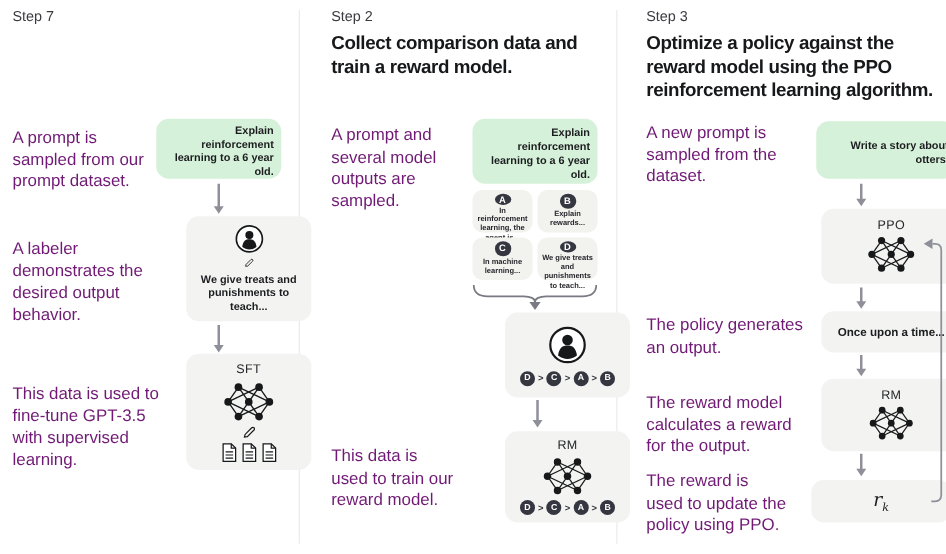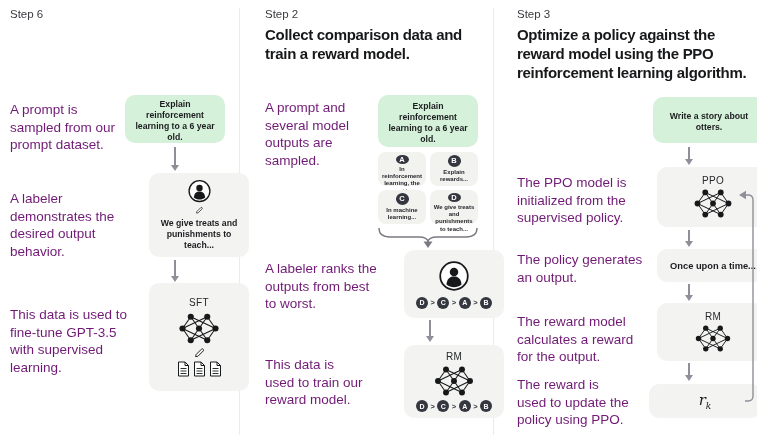--- a/index.html
+++ b/index.html
@@ -3,21 +3,21 @@
 <meta charset="utf-8">
 <style>
   html,body{margin:0;padding:0;background:#fff;}
   .canvas{position:relative;width:757px;height:443px;background:#ffffff;overflow:hidden;
           font-family:"Liberation Sans",sans-serif;color:#1f2123;}
   .divider{position:absolute;top:8px;bottom:8px;width:1px;background:#ebebe9;}
   .step-label{position:absolute;font-size:11.5px;color:#3a3b40;}
   .heading{position:absolute;font-size:15px;font-weight:700;line-height:1.28;letter-spacing:-0.3px;color:#17181a;}
   .caption{position:absolute;font-size:13.5px;line-height:17.5px;color:#701a75;}
   .gbox{position:absolute;background:#d6f1d9;border-radius:10px;display:flex;flex-direction:column;
-        align-items:center;justify-content:center;gap:3px;box-sizing:border-box;padding:19px 6px;text-align:center;}
+        align-items:center;justify-content:center;gap:3px;box-sizing:border-box;padding:19px 6px;text-align:right;}
   .graybox{position:absolute;background:#f3f3f1;border-radius:10px;display:flex;flex-direction:column;
         align-items:center;box-sizing:border-box;padding:6px 6px;text-align:center;margin-left:24px;}
   .minibox{position:absolute;background:#f2f2ef;border-radius:8px;display:flex;flex-direction:column;
         align-items:center;box-sizing:border-box;padding:3px 3px;text-align:center;gap:2px;}
   .box-text{font-size:8.7px;line-height:11px;font-weight:600;color:#1b1c1f;}
   .mini-text{font-size:6px;line-height:7.2px;font-weight:600;color:#26272c;}
   .model-label{font-size:10px;letter-spacing:0.3px;color:#26272b;margin-bottom:2px;}
   .chip{width:13px;height:13px;border-radius:50%;background:#353740;color:#fff;font-size:7.5px;
         font-weight:700;display:flex;align-items:center;justify-content:center;}
   .chip.sm{width:12px;height:12px;font-size:7px;}
@@ -32,21 +32,21 @@
   .rk sub{font-size:9px;}
 </style>
 </head>
 <body>
 
 <div class="canvas">
 
   <div class="divider" style="left:239px;"></div>
   <div class="divider" style="left:493px;"></div>
 
-  <div class="step-label" style="left:10px;top:8px;">Step 6</div>
+  <div class="step-label" style="left:10px;top:8px;">Step 7</div>
 
   <div class="caption" style="left:10px;top:101px;width:112px;">A prompt is sampled from our prompt dataset.</div>
   <div class="gbox" style="left:125px;top:95px;width:100px;height:48px;">
     <svg width="17" height="17" viewBox="0 0 22 22">
       <circle cx="11" cy="11" r="7.5" fill="none" stroke="#17181a" stroke-width="2.6" stroke-dasharray="7 4.8" transform="rotate(25 11 11)"></circle>
     </svg>
     <div class="box-text">Explain reinforcement learning to a 6 year old.</div>
   </div>
 
   <div class="varrow" style="left:169px;top:147px;height:24px;"></div>
@@ -60,21 +60,21 @@
     </svg>
     <svg width="12" height="12" viewBox="0 0 14 14">
       <path d="M3,11.2 L3.6,8.8 L9.8,2.6 C10.4,2 11.3,2 11.9,2.6 C12.5,3.2 12.5,4.1 11.9,4.7 L5.7,10.9 L3,11.2 Z" fill="none" stroke="#17181a" stroke-width="1.1"></path>
     </svg>
     <div class="box-text">We give treats and punishments to teach...</div>
   </div>
 
   <div class="varrow" style="left:169px;top:260px;height:22px;"></div>
 
   <div class="caption" style="left:10px;top:306px;width:118px;">This data is used to fine-tune GPT-3.5 with supervised learning.</div>
-  <div class="graybox" style="left:125px;top:283px;width:100px;height:108px;justify-content:center;gap:2px;">
+  <div class="graybox" style="left:125px;top:283px;width:100px;height:93px;justify-content:center;gap:2px;">
     <div class="model-label">SFT</div>
     <svg width="46" height="33" viewBox="0 0 36 28">
       <g stroke="#17181a" stroke-width="0.9">
         <line x1="11" y1="4" x2="4" y2="14"></line>
           <line x1="11" y1="4" x2="18" y2="14"></line>
           <line x1="11" y1="4" x2="32" y2="14"></line>
         <line x1="25" y1="4" x2="4" y2="14"></line>
           <line x1="25" y1="4" x2="18" y2="14"></line>
           <line x1="25" y1="4" x2="32" y2="14"></line>
         <line x1="4" y1="14" x2="11" y2="24"></line>
@@ -149,21 +149,20 @@
     <div class="chip">D</div>
     <div class="mini-text">We give treats and punishments to teach...</div>
   </div>
 
   <svg style="position:absolute;left:378px;top:227px;" width="100" height="21" viewBox="0 0 100 21">
     <path d="M1,1 C1,7.5 5,10 12,10 L41,10 C46.5,10 50,12 50,14.5 M99,1 C99,7.5 95,10 88,10 L59,10 C53.5,10 50,12 50,14.5" fill="none" stroke="#797a83" stroke-width="1.4"></path>
     <line x1="50" y1="13" x2="50" y2="15.5" stroke="#797a83" stroke-width="1.4"></line>
     <polygon points="45.5,14.5 54.5,14.5 50,21" fill="#797a83"></polygon>
   </svg>
 
-  <div class="caption" style="left:265px;top:260px;width:114px;">A labeler ranks the outputs from best to worst.</div>
   <div class="graybox" style="left:380px;top:250px;width:100px;height:68px;justify-content:center;gap:5px;">
     <svg width="32" height="32" viewBox="0 0 36 36">
       <circle cx="18" cy="18" r="15.5" fill="#ffffff" stroke="#17181a" stroke-width="2"></circle>
       <circle cx="18" cy="13.5" r="4.8" fill="#17181a"></circle>
       <path d="M9.5,27.5 C10.5,20.5 13.5,18.5 18,18.5 C22.5,18.5 25.5,20.5 26.5,27.5 C24,29.6 21,30.6 18,30.6 C15,30.6 12,29.6 9.5,27.5 Z" fill="#17181a"></path>
     </svg>
     <div class="rank-row">
       <span class="chip sm">D</span>
       <span>&gt;</span>
       <span class="chip sm">C</span>
@@ -211,30 +210,30 @@
       <span>&gt;</span>
       <span class="chip sm">A</span>
       <span>&gt;</span>
       <span class="chip sm">B</span>
     </div>
   </div>
 
   <div class="step-label" style="left:517px;top:8px;">Step 3</div>
   <div class="heading" style="left:517px;top:25px;width:236px;">Optimize a policy against the reward model using the PPO reinforcement learning algorithm.</div>
 
+  <div class="caption" style="left:517px;top:97px;width:106px;">A new prompt is sampled from the dataset.</div>
   <div class="gbox" style="left:633px;top:97px;width:112px;height:46px;margin-left:20px;">
     <svg width="40" height="15" viewBox="0 0 46 18">
       <path d="M1,11.6 C5.5,13.2 9.5,11.8 13,9.8 C16,8 20.5,6.2 25.5,6.2 C27.5,4.7 30.5,4 33.2,4.8 C34.6,5.2 36.2,5.9 37.6,6 L41.2,6.3 C42.6,6.5 42.9,7.8 41.9,8.5 L38.9,10.3 C36.9,11.5 33.9,11.8 31.4,11.4 L30.9,15.4 L28.7,15.4 L27.9,11.6 L20.9,11.8 L20.4,15.4 L18.2,15.4 L17.9,11.2 C14.4,12.4 9.9,14.2 5.4,13.8 C3.4,13.6 1.9,12.8 1,11.6 Z" fill="#101010"></path>
     </svg>
     <div class="box-text">Write a story about otters.</div>
   </div>
 
   <div class="varrow" style="left:683px;top:147px;height:18px;"></div>
 
-  <div class="caption" style="left:517px;top:174px;width:114px;">The PPO model is initialized from the supervised policy.</div>
   <div class="graybox" style="left:633px;top:167px;width:112px;height:60px;justify-content:center;gap:2px;">
     <div class="model-label" style="margin-bottom:0;">PPO</div>
     <svg width="48" height="31" viewBox="0 0 36 28">
       <g stroke="#17181a" stroke-width="0.9">
         <line x1="11" y1="4" x2="4" y2="14"></line>
           <line x1="11" y1="4" x2="18" y2="14"></line>
           <line x1="11" y1="4" x2="32" y2="14"></line>
         <line x1="25" y1="4" x2="4" y2="14"></line>
           <line x1="25" y1="4" x2="18" y2="14"></line>
           <line x1="25" y1="4" x2="32" y2="14"></line>

